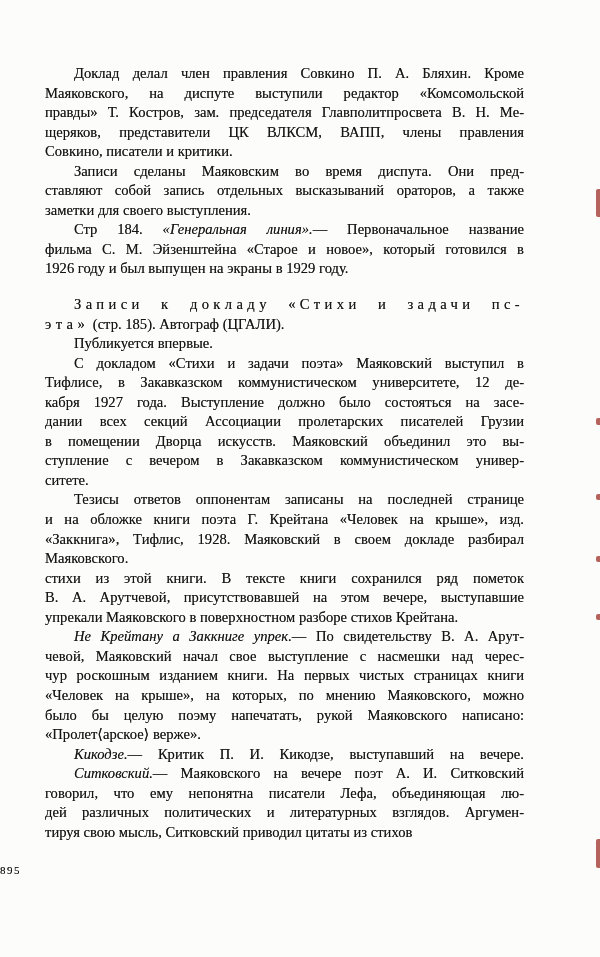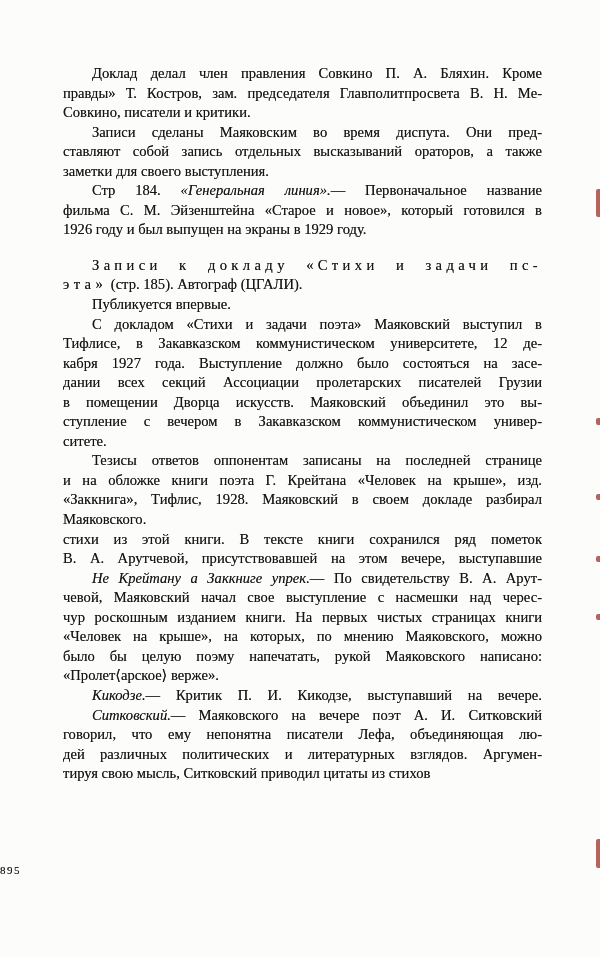--- a/index.html
+++ b/index.html
@@ -7,21 +7,21 @@
     position:relative;
     width:600px; height:957px;
     margin:0 auto;
     background:#fcfcfa;
     font-family:"Liberation Serif","DejaVu Serif",serif;
     color:#161616;
     overflow:hidden;
   }
   .text-block {
     position:absolute;
-    left:63px; top:64px; width:479px;
+    left:45px; top:64px; width:479px;
     font-size:14.6px;
     line-height:19.55px;
     text-shadow:0 0 .35px rgba(10,10,10,.6);
   }
   .para { margin:0; }
   .para.gap { margin-top:16px; }
   .line { text-align:justify; text-align-last:justify; height:19.55px; overflow:hidden; }
   .line.first { text-indent:29px; }
   .line.lastline { text-align-last:left; }
   .run-i { font-style:italic; }
@@ -40,21 +40,23 @@
     opacity:.82;
   }
 </style>
 </head>
 <body>
 
 <div class="page">
   <div class="text-block">
       <div class="para">
         <div class="line first"><span class="">Доклад делал член правления Совкино П. А. Бляхин. Кроме</span></div>
+        <div class="line"><span class="">Маяковского, на диспуте выступили редактор «Комсомольской</span></div>
         <div class="line"><span class="">правды» Т. Костров, зам. председателя Главполитпросвета В. Н. Ме-</span></div>
+        <div class="line"><span class="">щеряков, представители ЦК ВЛКСМ, ВАПП, члены правления</span></div>
         <div class="line lastline"><span class="">Совкино, писатели и критики.</span></div>
       </div>
       <div class="para">
         <div class="line first"><span class="">Записи сделаны Маяковским во время диспута. Они пред-</span></div>
         <div class="line"><span class="">ставляют собой запись отдельных высказываний ораторов, а также</span></div>
         <div class="line lastline"><span class="">заметки для своего выступления.</span></div>
       </div>
       <div class="para">
         <div class="line first"><span class="">Стр 184. </span><span class="run-i ">«Генеральная линия».</span><span class="">— Первоначальное название</span></div>
         <div class="line"><span class="">фильма С. М. Эйзенштейна «Старое и новое», который готовился в</span></div>
@@ -78,20 +80,21 @@
       </div>
       <div class="para">
         <div class="line first"><span class="">Тезисы ответов оппонентам записаны на последней странице</span></div>
         <div class="line"><span class="">и на обложке книги поэта Г. Крейтана «Человек на крыше», изд.</span></div>
         <div class="line"><span class="">«Заккнига», Тифлис, 1928. Маяковский в своем докладе разбирал</span></div>
         <div class="line lastline"><span class="">Маяковского.</span></div>
         <div class="line"><span class="">стихи из этой книги. В тексте книги сохранился ряд пометок</span></div>
       </div>
       <div class="para">
         <div class="line"><span class="">В. А. Арутчевой, присутствовавшей на этом вечере, выступавшие</span></div>
+        <div class="line lastline"><span class="">упрекали Маяковского в поверхностном разборе стихов Крейтана.</span></div>
       </div>
       <div class="para">
         <div class="line first"><span class="run-i ">Не Крейтану а Заккниге упрек.</span><span class="">— По свидетельству В. А. Арут-</span></div>
         <div class="line"><span class="">чевой, Маяковский начал свое выступление с насмешки над черес-</span></div>
         <div class="line"><span class="">чур роскошным изданием книги. На первых чистых страницах книги</span></div>
         <div class="line"><span class="">«Человек на крыше», на которых, по мнению Маяковского, можно</span></div>
         <div class="line"><span class="">было бы целую поэму напечатать, рукой Маяковского написано:</span></div>
         <div class="line lastline"><span class="">«Пролет⟨арское⟩ верже».</span></div>
       </div>
       <div class="para">

